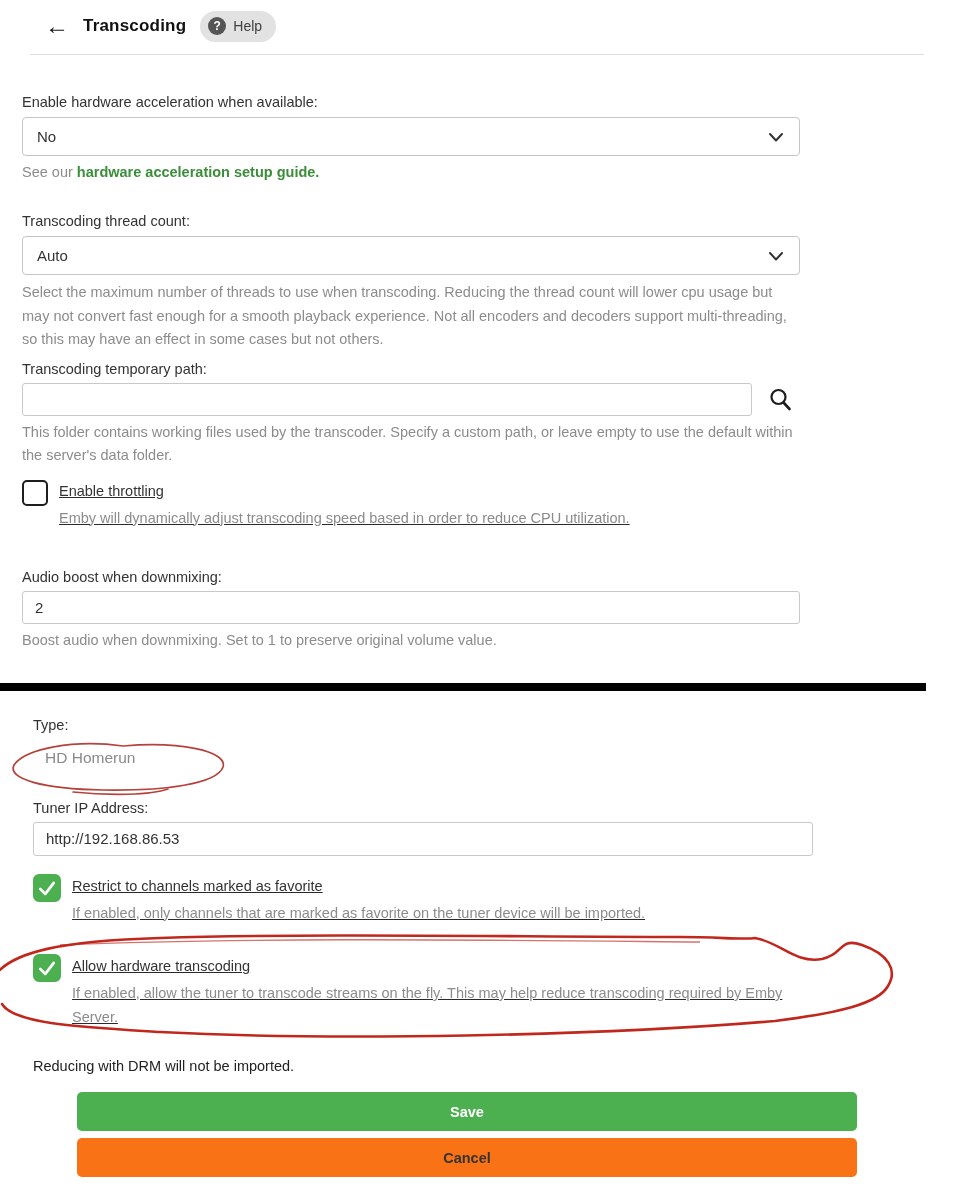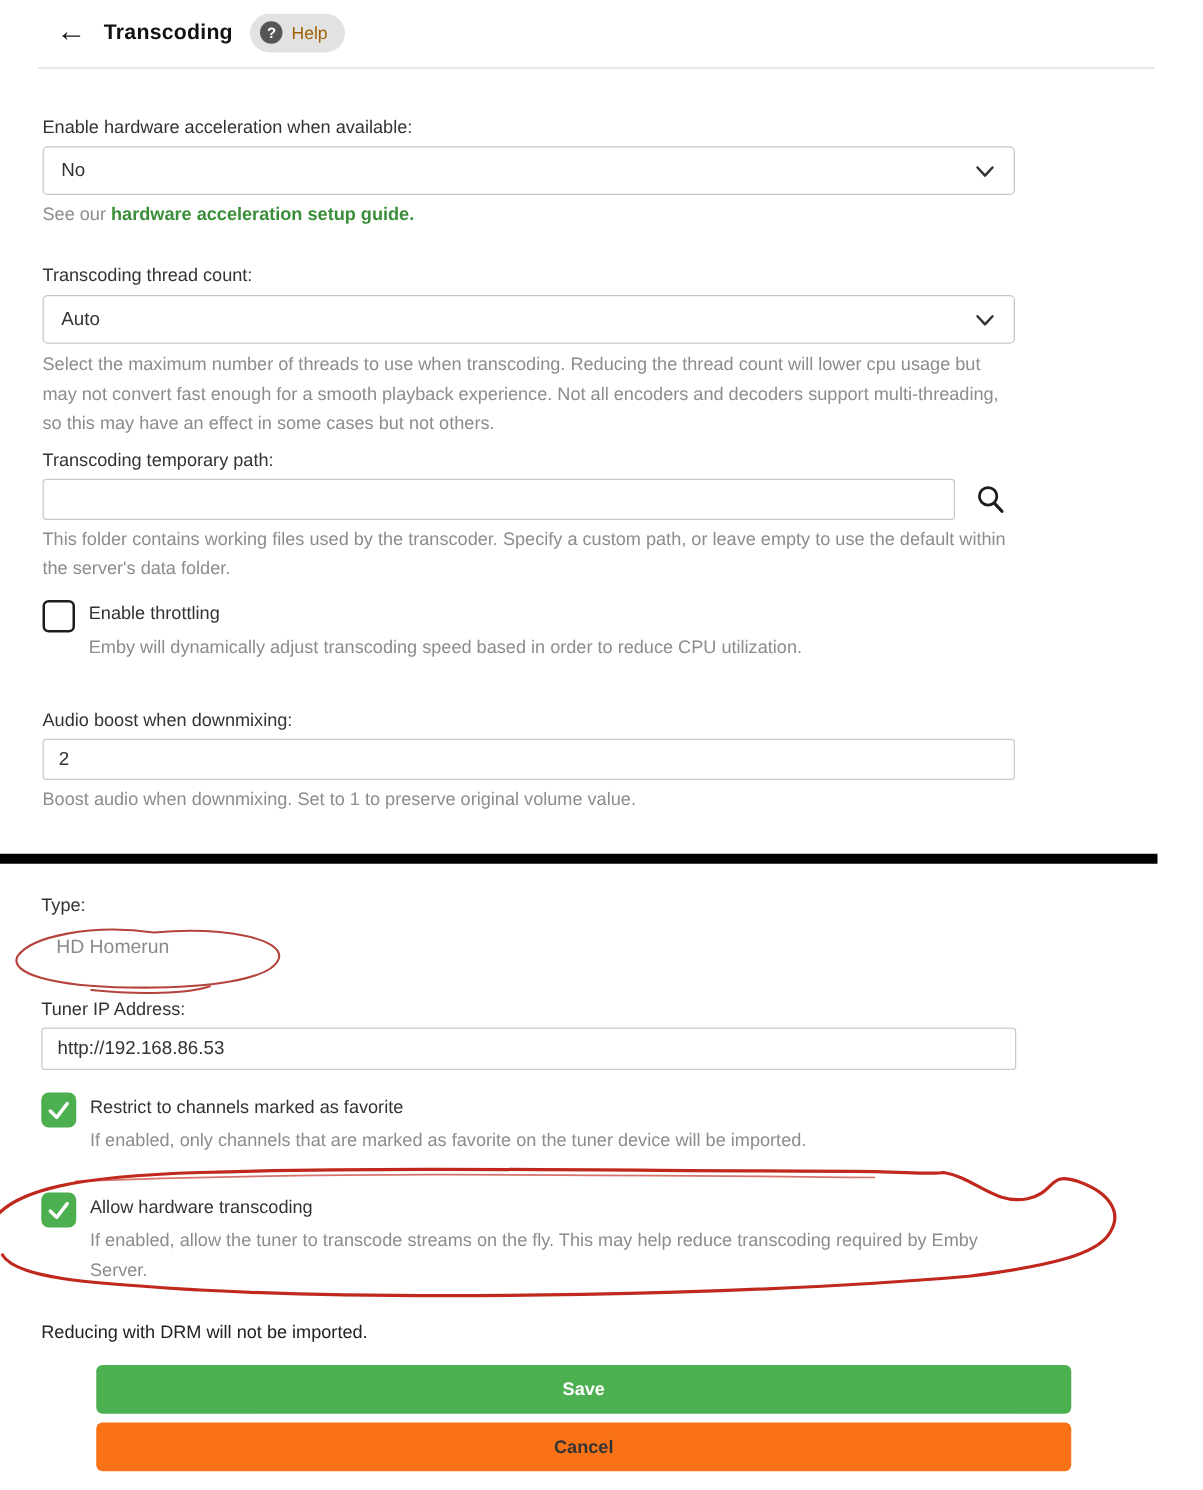--- a/index.html
+++ b/index.html
@@ -7,25 +7,25 @@
   body { font-family: "Liberation Sans", sans-serif; color: #2a2a2a; position: relative; }
 
   
   .header { display: flex; align-items: center; gap: 14px; padding: 10px 0 0 45px; height: 42px; }
   .back-arrow { font-size: 24px; color: #111; line-height: 1; cursor: pointer; }
   .page-title { font-size: 17px; font-weight: bold; color: #111; letter-spacing: .2px; }
   .help-pill { display: flex; align-items: center; gap: 7px; background: #e2e2e2; border-radius: 16px;
                height: 31px; padding: 0 14px 0 8px; cursor: pointer; }
   .help-q { width: 18px; height: 18px; border-radius: 50%; background: #555; color: #fff;
             font-size: 12px; font-weight: bold; display: flex; align-items: center; justify-content: center; }
-  .help-label { font-size: 14px; color: #a16207; }
+  .help-label { font-size: 14px; color: #404040; }
   .header-divider { margin: 12px 0 0 30px; width: 894px; border-top: 1px solid #ddd; }
 
   
-  .top-section { padding-left: 34px; width: 840px; }
+  .top-section { padding-left: 22px; width: 840px; }
   .field-label { font-size: 14.5px; color: #333; margin-top: 33px; }
   .selectbox { margin-top: 7px; width: 778px; height: 39px; border: 1px solid #c6c6c6; border-radius: 4px;
                display: flex; align-items: center; justify-content: space-between; padding: 0 12px 0 14px;
                font-size: 15px; color: #333; background: #fff; cursor: pointer; }
   .textinput { margin-top: 6px; width: 778px; height: 33px; border: 1px solid #c9c9c9; border-radius: 3px;
                font-family: "Liberation Sans", sans-serif; font-size: 15px; color: #333; padding: 0 12px; background: #fff; }
   .helper { font-size: 14.5px; color: #8c8c8c; margin-top: 6px; line-height: 23.5px; width: 772px; }
   .link-line { font-size: 14.5px; color: #8c8c8c; margin-top: 8px; }
   .green-link { color: #3a8e3a; font-weight: bold; cursor: pointer; text-decoration: none; }
   .path-row { display: flex; align-items: center; gap: 16px; margin-top: 6px; }
@@ -34,21 +34,21 @@
 
   
   .check-row { display: flex; align-items: flex-start; gap: 11px; }
   .checkbox { flex: 0 0 auto; border-radius: 5px; position: relative; cursor: pointer;
               display: flex; align-items: center; justify-content: center; }
   .checkbox.small { width: 26px; height: 26px; border: 2.5px solid #1d1d1d; background: #fff; }
   .checkbox.large { width: 28px; height: 28px; border: 2.5px solid #1d1d1d; background: #fff; border-radius: 6px; }
   .checkbox .check { visibility: hidden; }
   .checkbox.checked { background: #4caf50; border-color: #4caf50; }
   .checkbox.checked .check { visibility: visible; }
-  .check-col { display: flex; flex-direction: column; }
+  .check-col { display: flex; flex-direction: column; text-decoration: underline; }
   .check-title { font-size: 14.5px; color: #333; padding-top: 4px; }
   .check-help { font-size: 14.5px; color: #8c8c8c; margin-top: 8px; line-height: 23.5px; }
 
   .row-throttle { margin-top: 12px; }
   .row-throttle .check-help { width: 700px; }
 
   
   .black-divider { margin-top: 30px; width: 926px; height: 8px; background: #000; }
 
   

